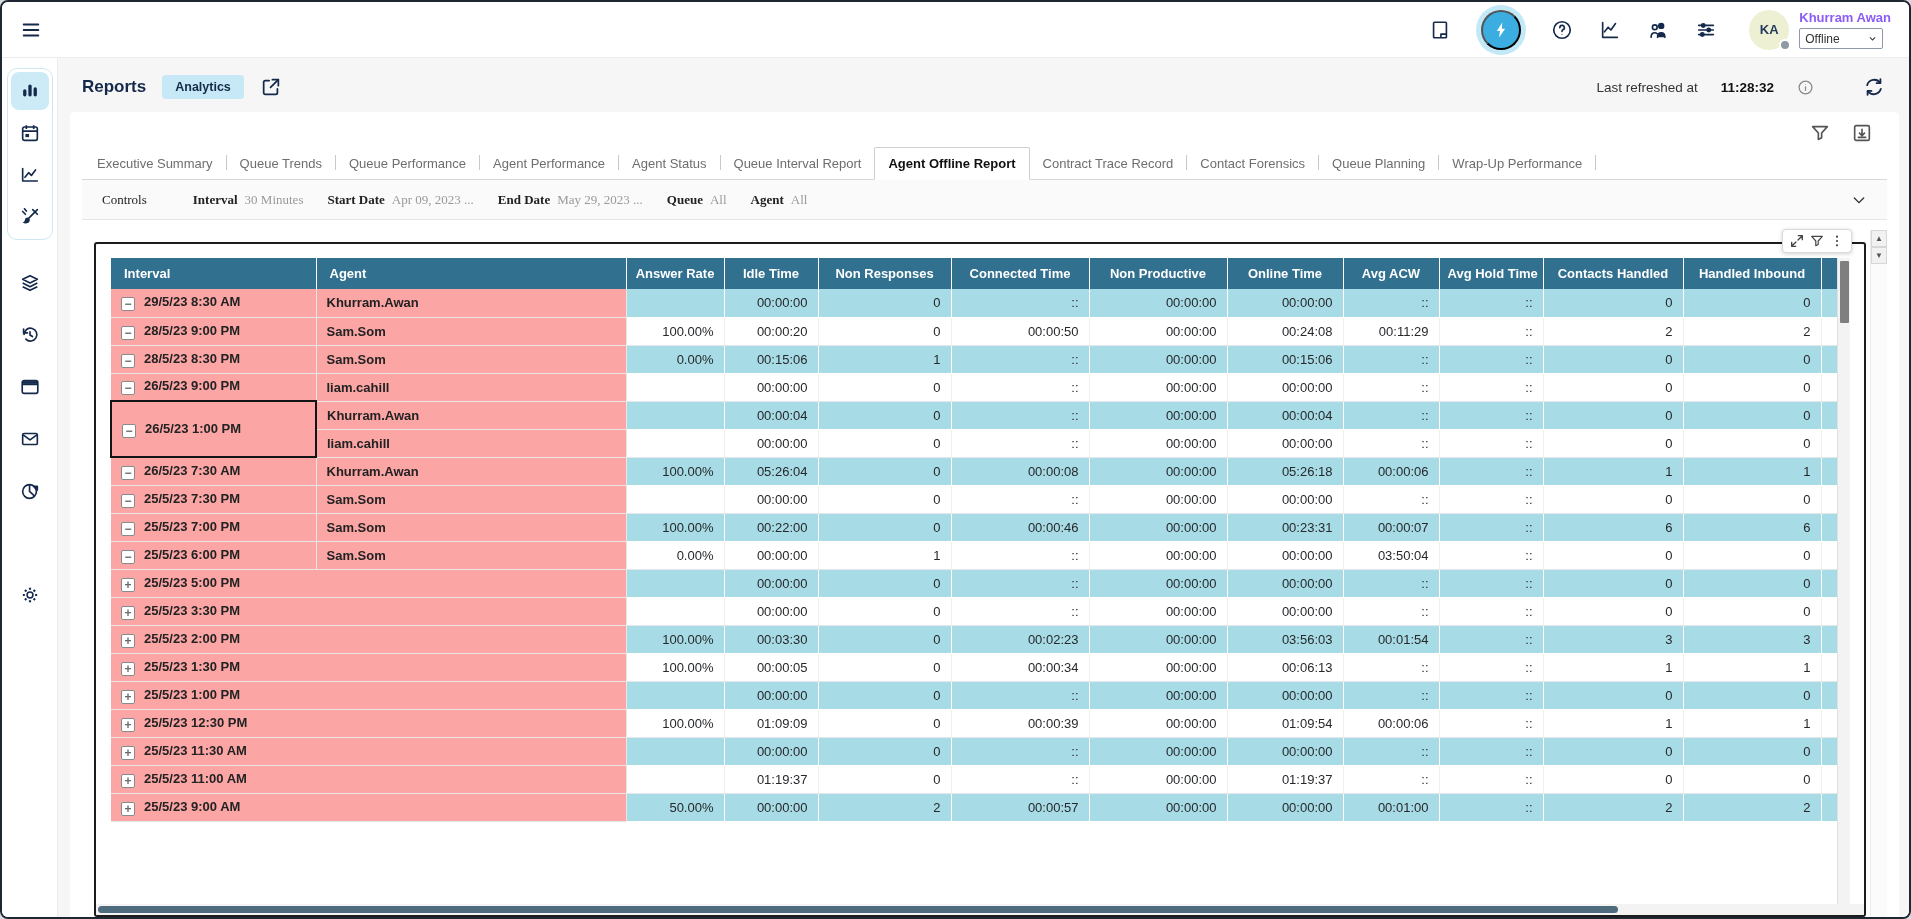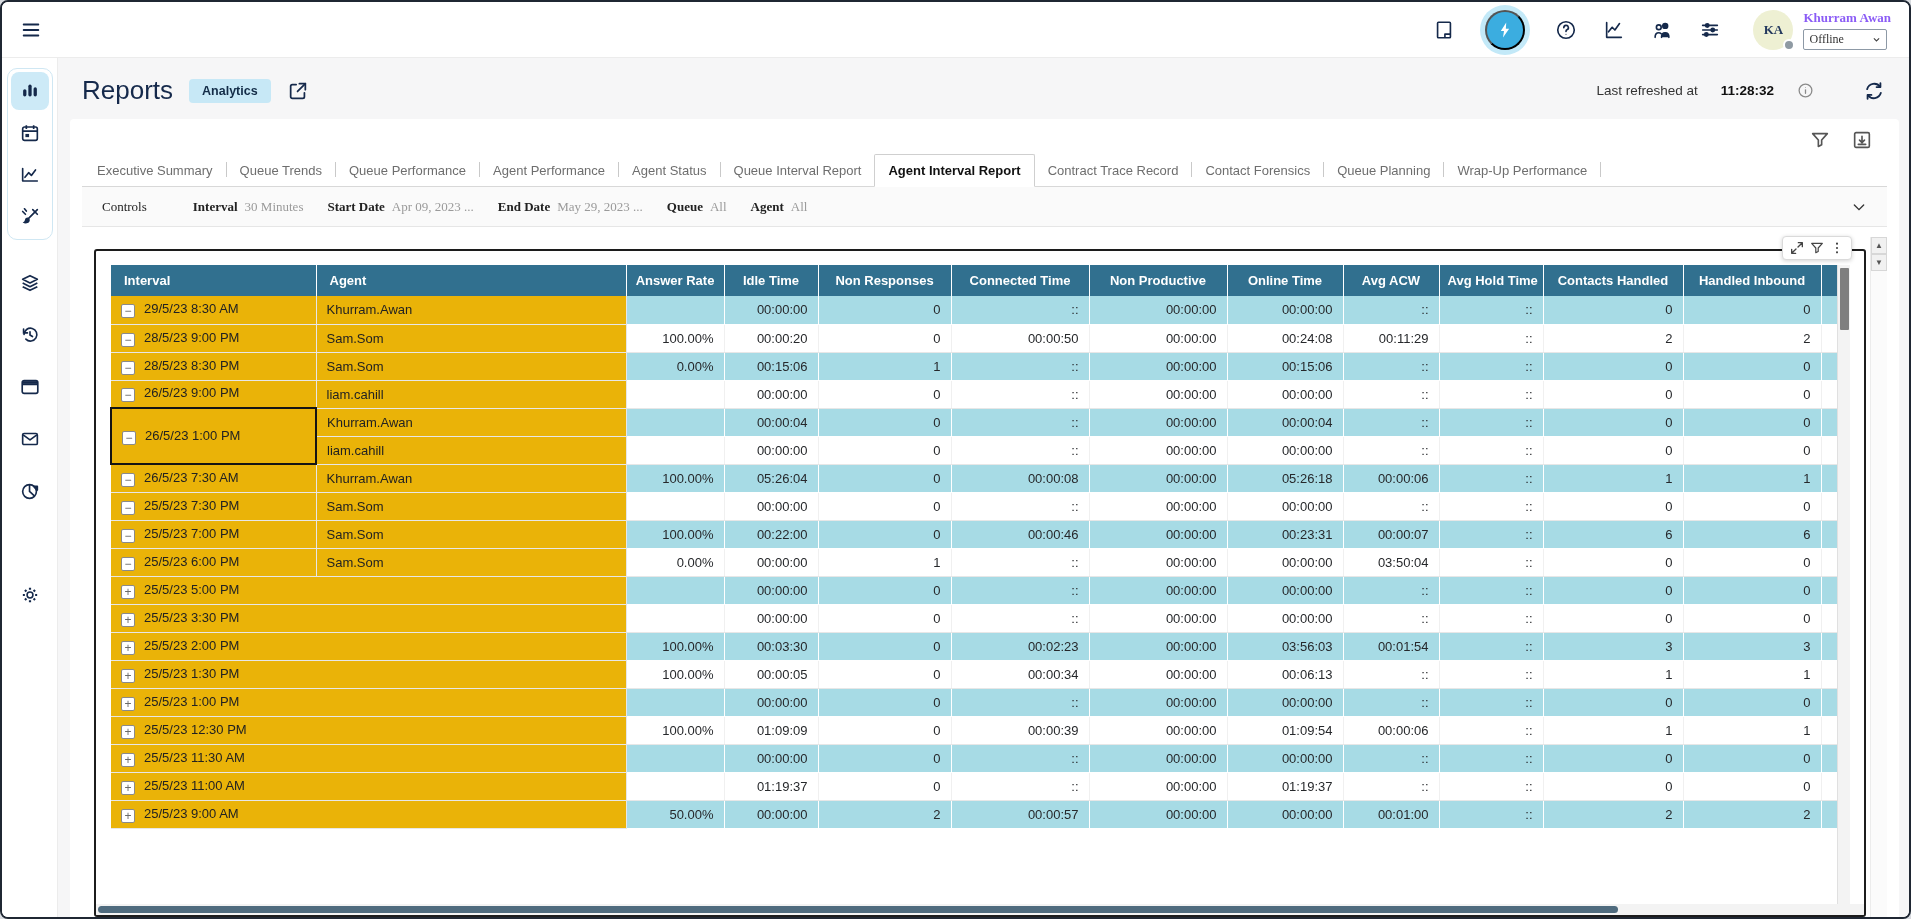--- a/index.html
+++ b/index.html
@@ -1,20 +1,20 @@
 <!DOCTYPE html>
 <html><head>
 <meta charset="utf-8">
 <style>
   * { box-sizing: border-box; margin: 0; padding: 0; }
   html,body { width:1911px; height:919px; overflow:hidden; font-family:"Liberation Sans", sans-serif; background:#d8dbe0; }
   .window { width:1911px; height:919px; border:2px solid #1f2733; border-radius:8px; overflow:hidden; background:#fff; display:flex; flex-direction:column; }
 
   
-  .topbar { height:56px; min-height:56px; background:#fff; border-bottom:1px solid #ececec; display:flex; align-items:center; justify-content:space-between; padding:0 18px;font-family:Liberation Serif, serif; }
+  .topbar { height:56px; min-height:56px; background:#fff; border-bottom:1px solid #ececec; display:flex; align-items:center; justify-content:space-between; padding:0 18px; }
   .hamburger { background:none; border:none; cursor:pointer; display:flex; }
   .tb-right { display:flex; align-items:center; gap:26px; }
   .icon-btn { background:none; border:none; cursor:pointer; display:flex; align-items:center; justify-content:center; }
   .icon-btn svg { width:22px; height:22px; }
   .lightning-btn { width:40px; height:40px; border-radius:50%; background:#3badе0; background:#3badE0; background:#3bade0; display:flex; align-items:center; justify-content:center; box-shadow:0 0 0 5px #c3e9f8; margin:0 4px; }
   .user-block { display:flex; align-items:center; gap:10px; margin-left:6px; }
   .avatar { position:relative; width:40px; height:40px; border-radius:50%; background:#eef0d3; color:#253a5e; font-weight:700; font-size:13px; display:flex; align-items:center; justify-content:center; }
   .presence-dot { position:absolute; right:-2px; bottom:-1px; width:12px; height:12px; border-radius:50%; background:#8f9aa3; border:2px solid #fff; }
   .user-meta { display:flex; flex-direction:column; gap:3px; }
   .user-name { font-size:13px; font-weight:700; color:#8b5cf6; }
@@ -25,21 +25,21 @@
   .sidebar { width:56px; min-width:56px; background:#fff; border-right:1px solid #ececec; display:flex; flex-direction:column; align-items:center; padding-top:10px; }
   .sb-group { border:1px solid #cfe7f3; border-radius:10px; padding:3px; display:flex; flex-direction:column; gap:4px; margin-bottom:24px; }
   .sb-item { width:38px; height:38px; border-radius:8px; display:flex; align-items:center; justify-content:center; cursor:pointer; }
   .sb-item.active { background:#cdeaf7; }
   .sb-rest { display:flex; flex-direction:column; gap:14px; align-items:center; }
   .sb-item svg { width:22px; height:22px; }
   .sb-gear { margin-top:52px; }
 
   .content { flex:1; display:flex; flex-direction:column; background:#f6f6f7; min-width:0; }
   .page-header { display:flex; align-items:center; gap:16px; padding:17px 24px 13px 24px; }
-  .page-title { font-size:26px; font-weight:400; color:#15294b; }
+  .page-title { font-size:17px; font-weight:700; color:#15294b; }
   .badge { background:#c7e8f6; color:#132c47; font-size:12.5px; font-weight:600; padding:5px 13px; border-radius:4px; }
   .refresh-area { margin-left:auto; display:flex; align-items:center; gap:23px; font-size:13.5px; color:#333; }
   .refresh-time { font-weight:700; color:#111; }
   .refresh-area .icon-btn { margin-left:4px; }
 
   
   .card { flex:1; background:#fff; margin:0 10px 0 12px; border-radius:4px 4px 0 0; display:flex; flex-direction:column; min-height:0; padding:0 12px; }
   .card-tools { display:flex; justify-content:flex-end; align-items:center; gap:20px; padding:10px 14px 2px; }
   .tabs { display:flex; align-items:flex-end; border-bottom:1px solid #d8d8d8; height:34px; padding:0 2px; }
   .tab { padding:8px 13px; font-size:13px; color:#6e6e6e; white-space:nowrap; cursor:pointer; }
@@ -64,21 +64,21 @@
   .float-tools { position:absolute; top:-13px; right:14px; z-index:5; background:#fff; border:1px solid #dadada; border-radius:4px; box-shadow:0 1px 4px rgba(0,0,0,.18); display:flex; align-items:center; gap:4px; padding:3px 6px; }
   .float-tools .icon-btn svg { width:16px; height:16px; }
 
   .table-widget { flex:1; border:2px solid #1c1c1c; border-radius:3px; background:#fff; padding:14px 14px 0; display:flex; flex-direction:column; overflow:hidden; min-width:0; }
   .grid-title { font-size:15px; font-weight:700; color:#141414; margin:2px 0 11px 2px; }
   .table-scroll { flex:1; overflow:hidden; position:relative; min-height:0; }
   table.grid { border-collapse:collapse; table-layout:fixed; width:1768px; font-size:13px; }
   .grid th { background:#31708f; color:#fff; font-weight:700; font-size:13px; padding:8px 8px; text-align:center; border-right:1px solid rgba(255,255,255,.30); white-space:nowrap; overflow:hidden; }
   .grid th.left { text-align:left; padding-left:13px; }
   .grid td { height:28px; padding:2px 10px; color:#26282b; white-space:nowrap; overflow:hidden; }
-  .grid td.meta { background:#eab308; border-bottom:1px solid #e7e7e7; border-right:1px solid #e7e7e7; font-weight:400; color:#222; }
+  .grid td.meta { background:#fca5a5; border-bottom:1px solid #e7e7e7; border-right:1px solid #e7e7e7; font-weight:700; color:#222; }
   .grid td.data { text-align:right; }
   .grid td.data.blue  { background:#a7dbe5; border-right:1px solid #fff; border-bottom:1px solid #fff; }
   .grid td.data.white { background:#fff; border-right:1px solid #f0f0f0; border-bottom:1px solid #e7e7e7; }
   .grid td.sel { border:2px solid #141414 !important; vertical-align:top; padding-top:19px; }
   .expander { display:inline-flex; align-items:center; justify-content:center; width:14px; height:14px; border:1px solid #8a8a8a; border-radius:2px; color:#6a6a6a; font-size:12px; line-height:1; margin-right:9px; vertical-align:-2px; cursor:pointer; background:#fff; }
   .expander.minus::before { content:"−"; }
   .expander.plus::before  { content:"+"; }
 
   .vsb { position:absolute; top:0; right:0; bottom:0; width:13px; background:#f3f3f3; border-left:1px solid #e0e0e0; }
   .vsb-thumb { position:absolute; top:3px; left:2px; width:9px; height:62px; background:#7f7f7f; border-radius:1px; cursor:pointer; }
@@ -287,21 +287,21 @@
             <span class="tab-sep"></span>
             <span class="tab">Queue Trends</span>
             <span class="tab-sep"></span>
             <span class="tab">Queue Performance</span>
             <span class="tab-sep"></span>
             <span class="tab">Agent Performance</span>
             <span class="tab-sep"></span>
             <span class="tab">Agent Status</span>
             <span class="tab-sep"></span>
             <span class="tab">Queue Interval Report</span>
-            <span class="tab active">Agent Interval Report</span>
+            <span class="tab active">Agent Offline Report</span>
             <span class="tab">Contract Trace Record</span>
             <span class="tab-sep"></span>
             <span class="tab">Contact Forensics</span>
             <span class="tab-sep"></span>
             <span class="tab">Queue Planning</span>
             <span class="tab-sep"></span>
             <span class="tab">Wrap-Up Performance</span>
             <span class="tab-sep"></span>
           </div>
 

